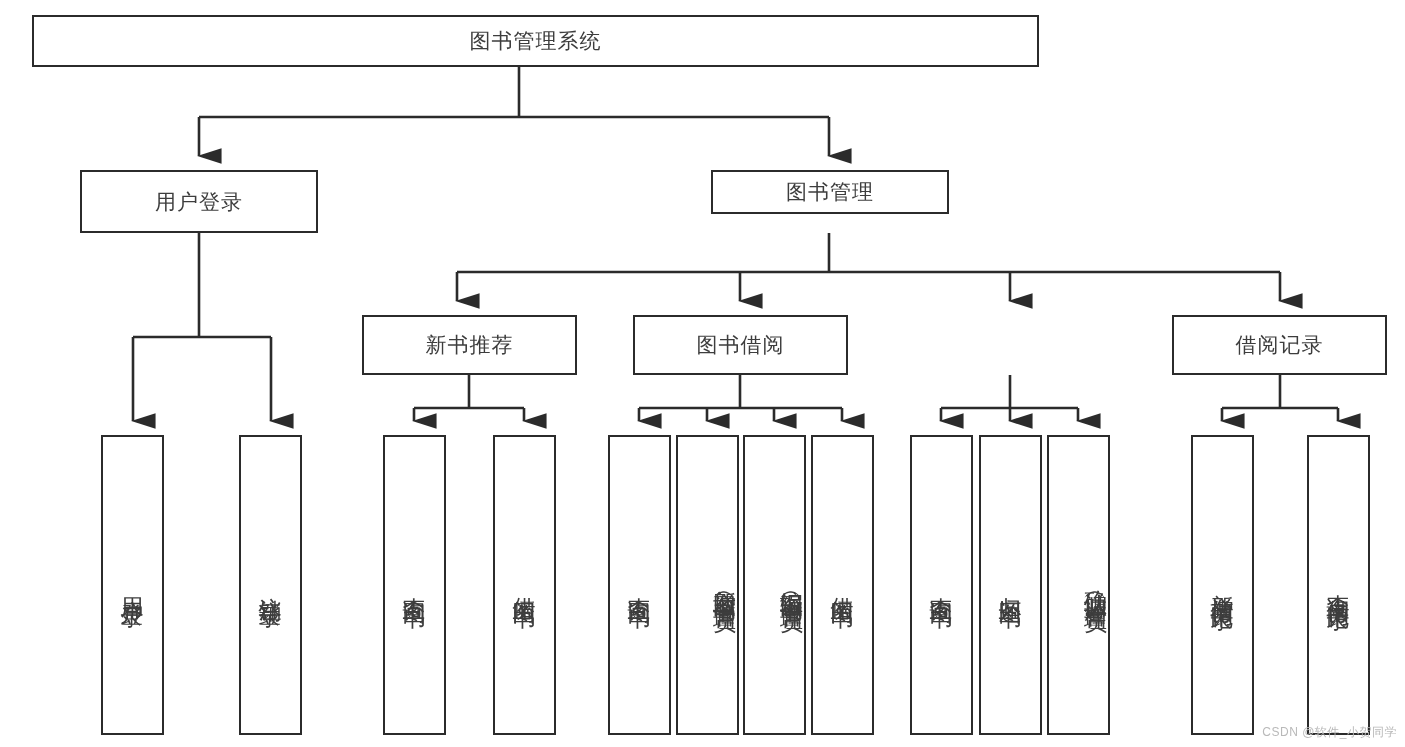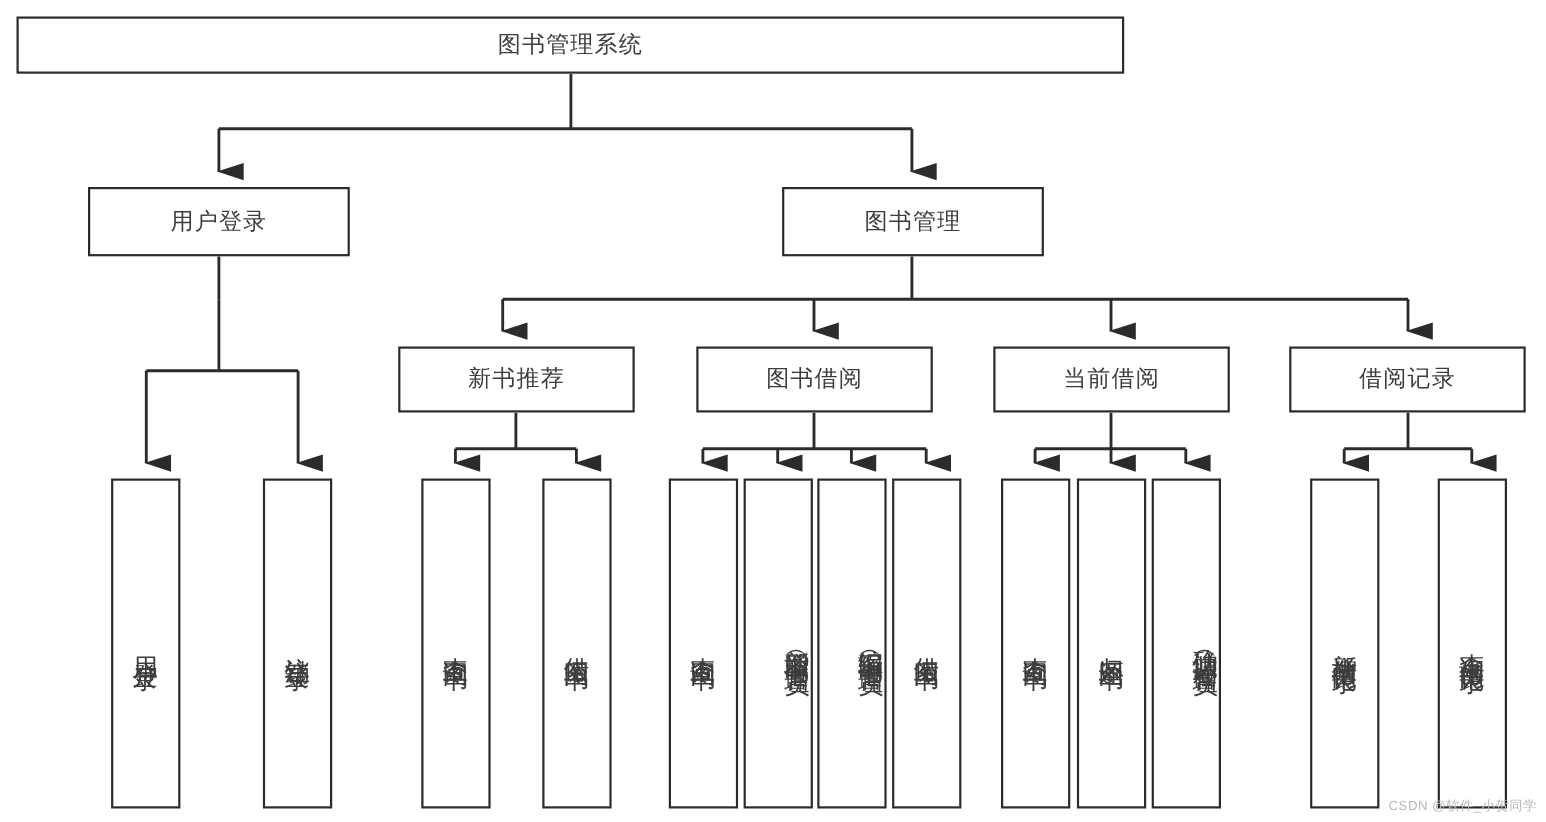--- a/index.html
+++ b/index.html
@@ -121,40 +121,37 @@
       <path d="M 1010 408 L 1010 421" marker-end="url(#arrowdown)"></path>
       <path d="M 1078 408 L 1078 421" marker-end="url(#arrowdown)"></path>
 
       <path d="M 1280 375 L 1280 408"></path>
       <path d="M 1222 408 L 1338 408"></path>
       <path d="M 1222 408 L 1222 421" marker-end="url(#arrowdown)"></path>
       <path d="M 1338 408 L 1338 421" marker-end="url(#arrowdown)"></path>
     </g>
   </svg>
 
-  <div class="node horiz" style="left:15px; top:15px; width:1007px; height:52px;">
+  <div class="node horiz" style="left:32px; top:15px; width:1007px; height:52px;">
     <span class="node-label">图书管理系统</span>
   </div>
 
   <div class="node horiz" style="left:80px; top:170px; width:238px; height:63px;">
     <span class="node-label">用户登录</span>
   </div>
-  <div class="node horiz" style="left:711px; top:170px; width:238px; height:63px;">
+  <div class="node horiz" style="left:711px; top:170px; width:238px; height:44px;">
     <span class="node-label">图书管理</span>
   </div>
 
   <div class="node horiz" style="left:633px; top:315px; width:215px; height:60px;">
     <span class="node-label">图书借阅</span>
   </div>
   <div class="node horiz" style="left:362px; top:315px; width:215px; height:60px;">
     <span class="node-label">新书推荐</span>
   </div>
-  <div class="node horiz" style="left:903px; top:315px; width:215px; height:60px;">
-    <span class="node-label">当前借阅</span>
-  </div>
   <div class="node horiz" style="left:1172px; top:315px; width:215px; height:60px;">
     <span class="node-label">借阅记录</span>
   </div>
 
   <div class="node vert" style="left:101px; top:435px; width:63px; height:300px;">
     <span class="node-label">用户登录</span>
   </div>
   <div class="node vert" style="left:239px; top:435px; width:63px; height:300px;">
     <span class="node-label">注销登录</span>
   </div>

